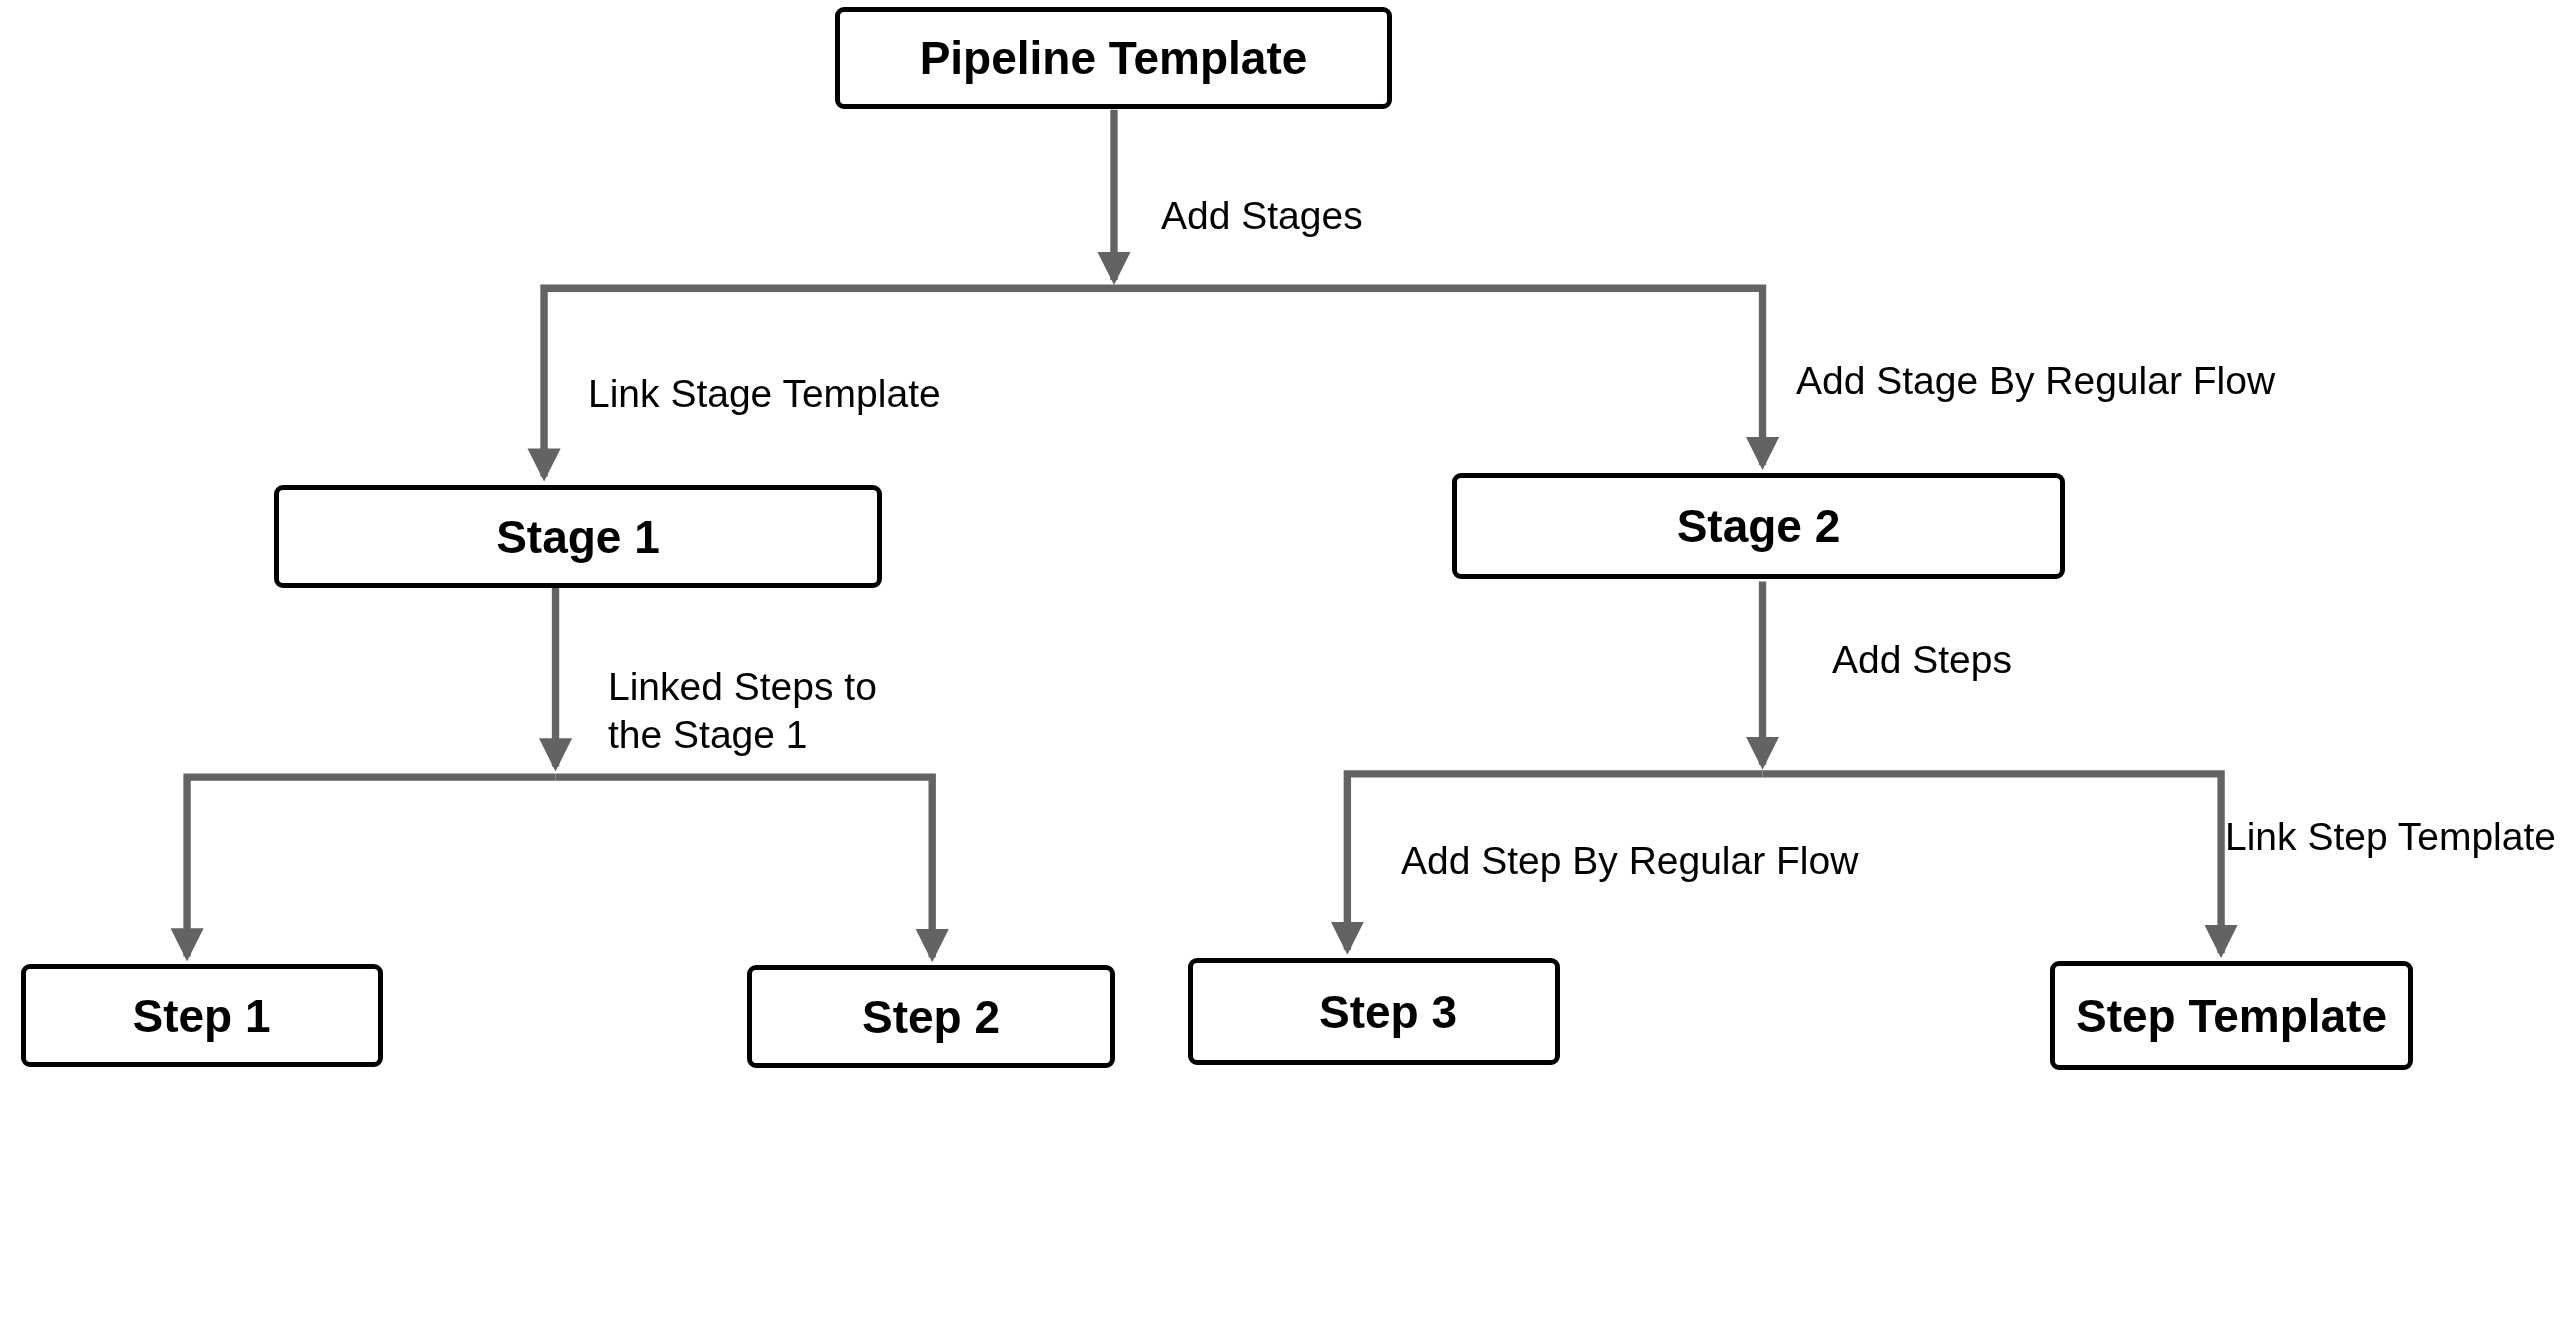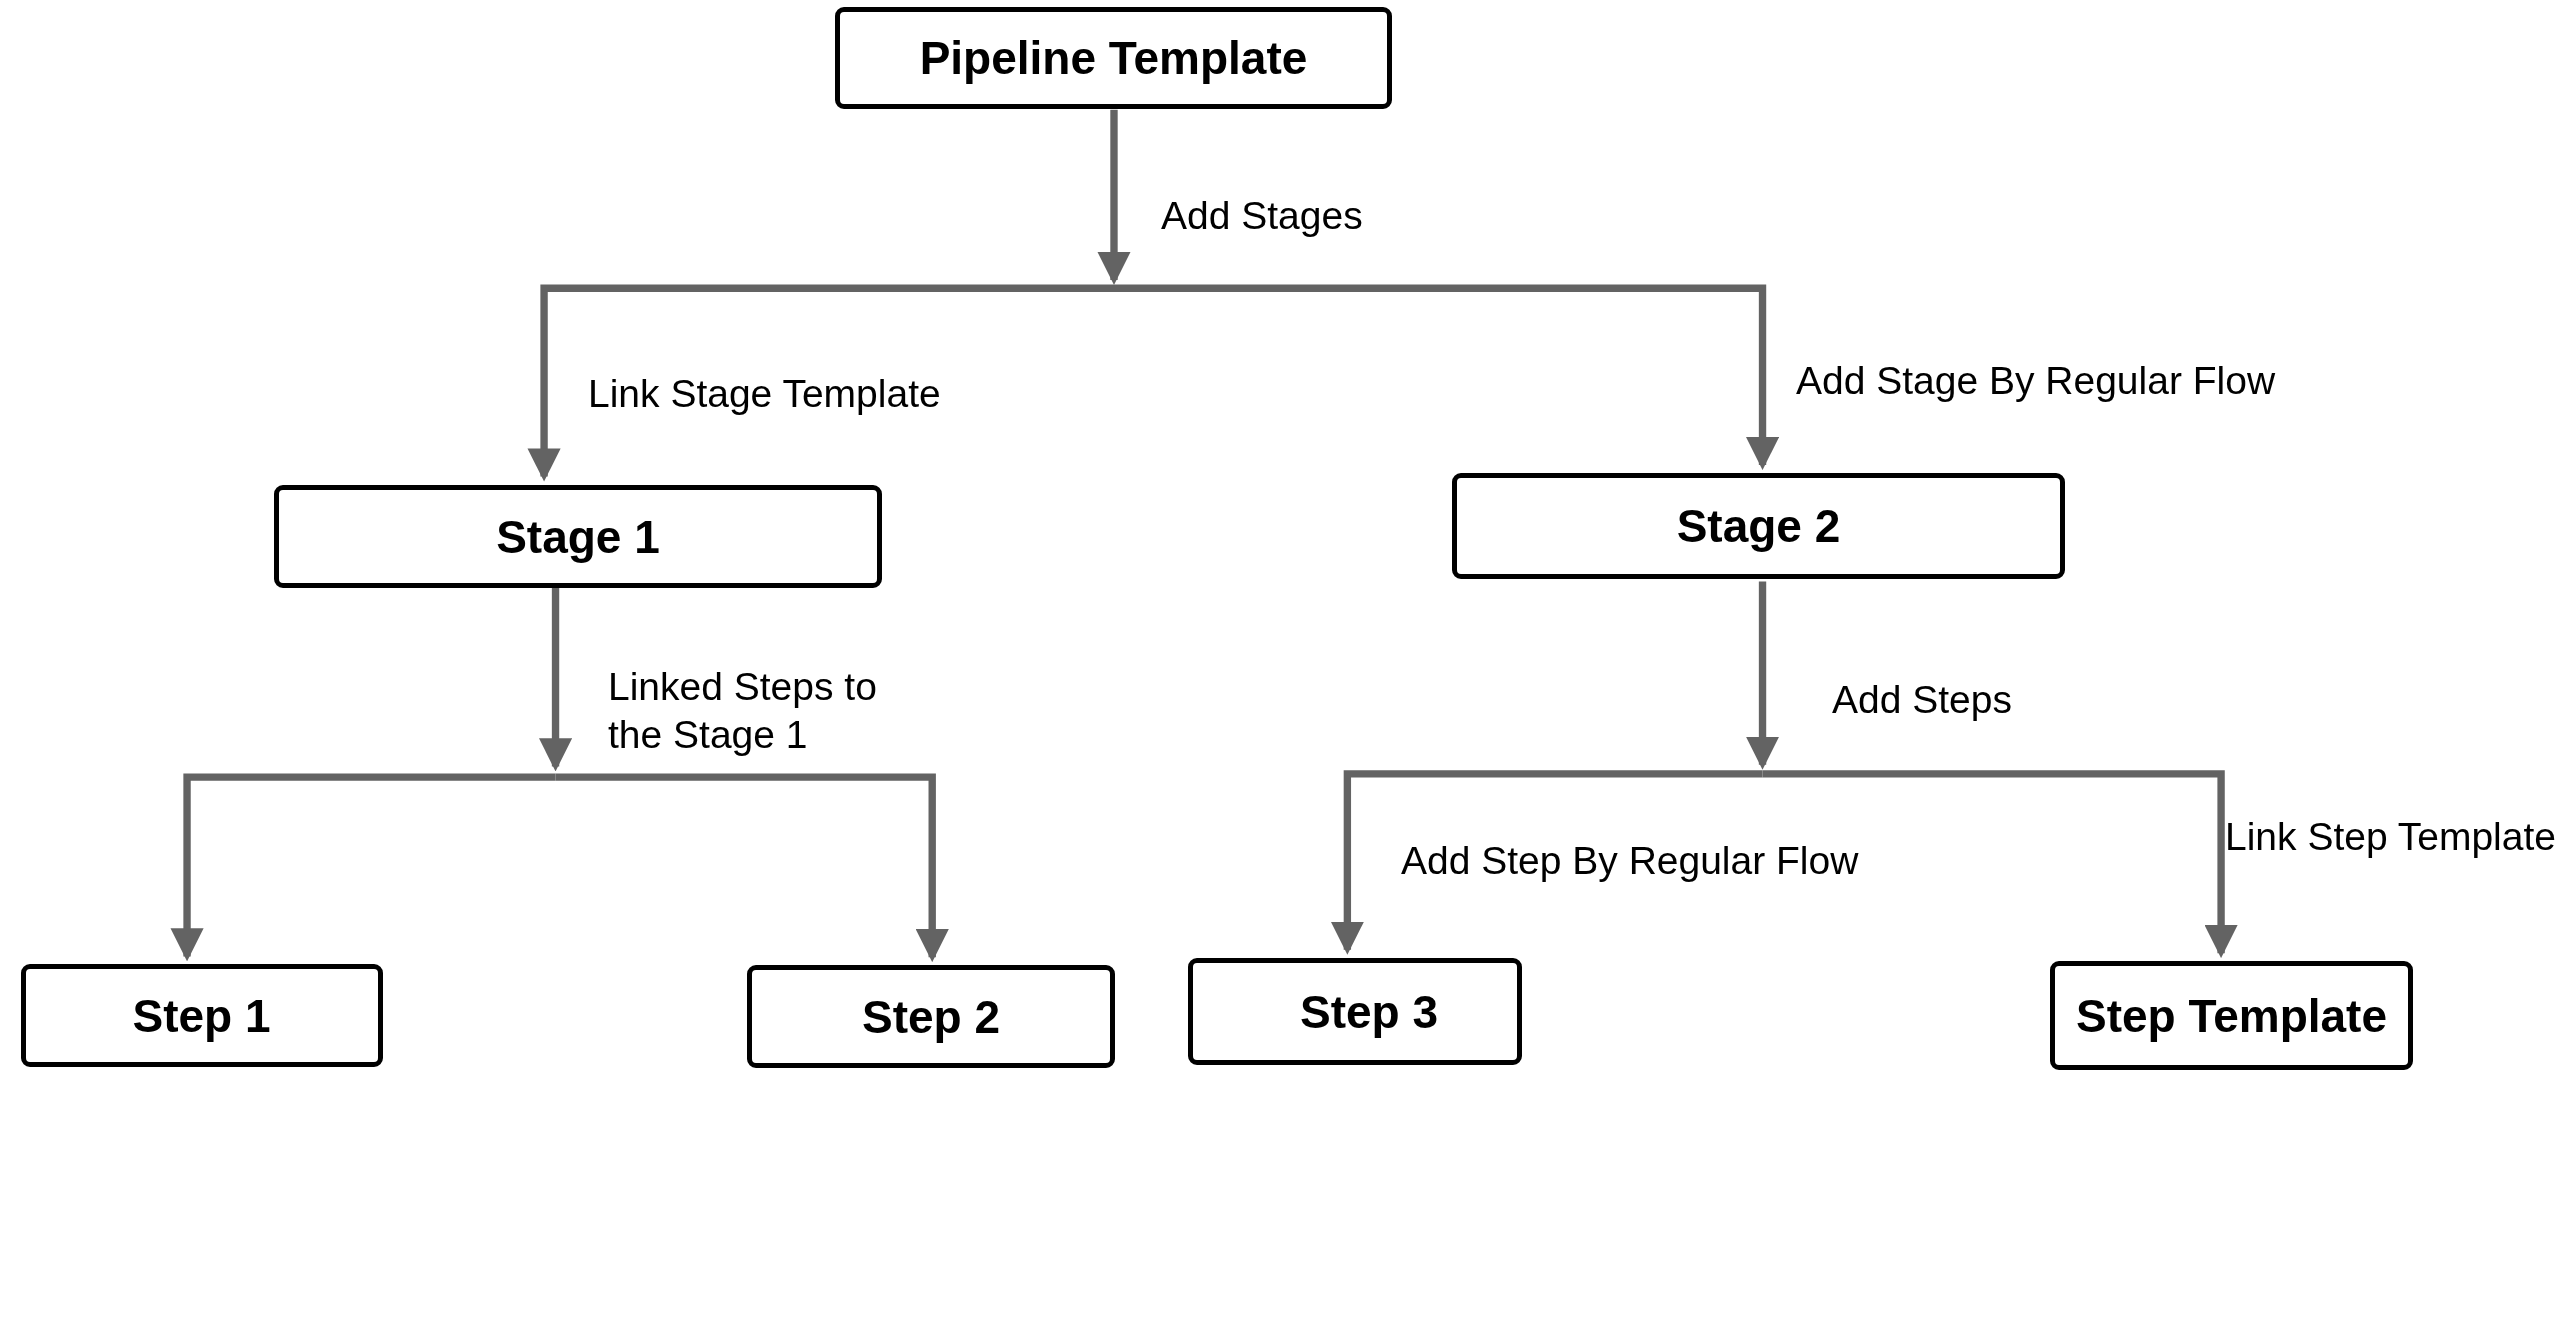--- a/index.html
+++ b/index.html
@@ -52,28 +52,28 @@
     color: var(--text-color, #000000);
     line-height: 1.22;
     white-space: pre-line;
   }
   
   .node-pipeline     { left: 835px; top: 6.6px;    width: 557px; height: 102px; }
   .node-stage1       { left: 274px;  top: 485px;  width: 608px; height: 103px; }
   .node-stage2       { left: 1452px; top: 473px;  width: 613px; height: 106px; }
   .node-step1        { left: 20.5px;   top: 964px; width: 362px; height: 103px; }
   .node-step2        { left: 747px;  top: 965px; width: 368px; height: 103px; }
-  .node-step3        { left: 1188px; top: 958px; width: 334px; height: 107px; padding-left: 28px; }
+  .node-step3        { left: 1188px; top: 958px; width: 372px; height: 107px; padding-left: 28px; }
   .node-steptemplate { left: 2050px; top: 961px; width: 363px; height: 109px; }
   
   .label-add-stages       { left: 1161px; top: 192px; }
   .label-link-stage       { left: 588px;  top: 370px; }
   .label-add-stage-flow   { left: 1784px; top: 357px; margin-left: 12px; }
   .label-linked-steps     { left: 608px;  top: 663px; max-width: 295px; }
-  .label-add-steps        { left: 1832px; top: 636px; margin-top: 40px; }
+  .label-add-steps        { left: 1832px; top: 636px; }
   .label-add-step-flow    { left: 1401px; top: 837px; }
   .label-link-step        { left: 2225px; top: 813px; }
 </style>
 </head>
 <body>
 
 <div class="canvas">
 
   <svg class="connector-layer" viewBox="0 0 3145 1623" xmlns="http://www.w3.org/2000/svg">
     <defs>

